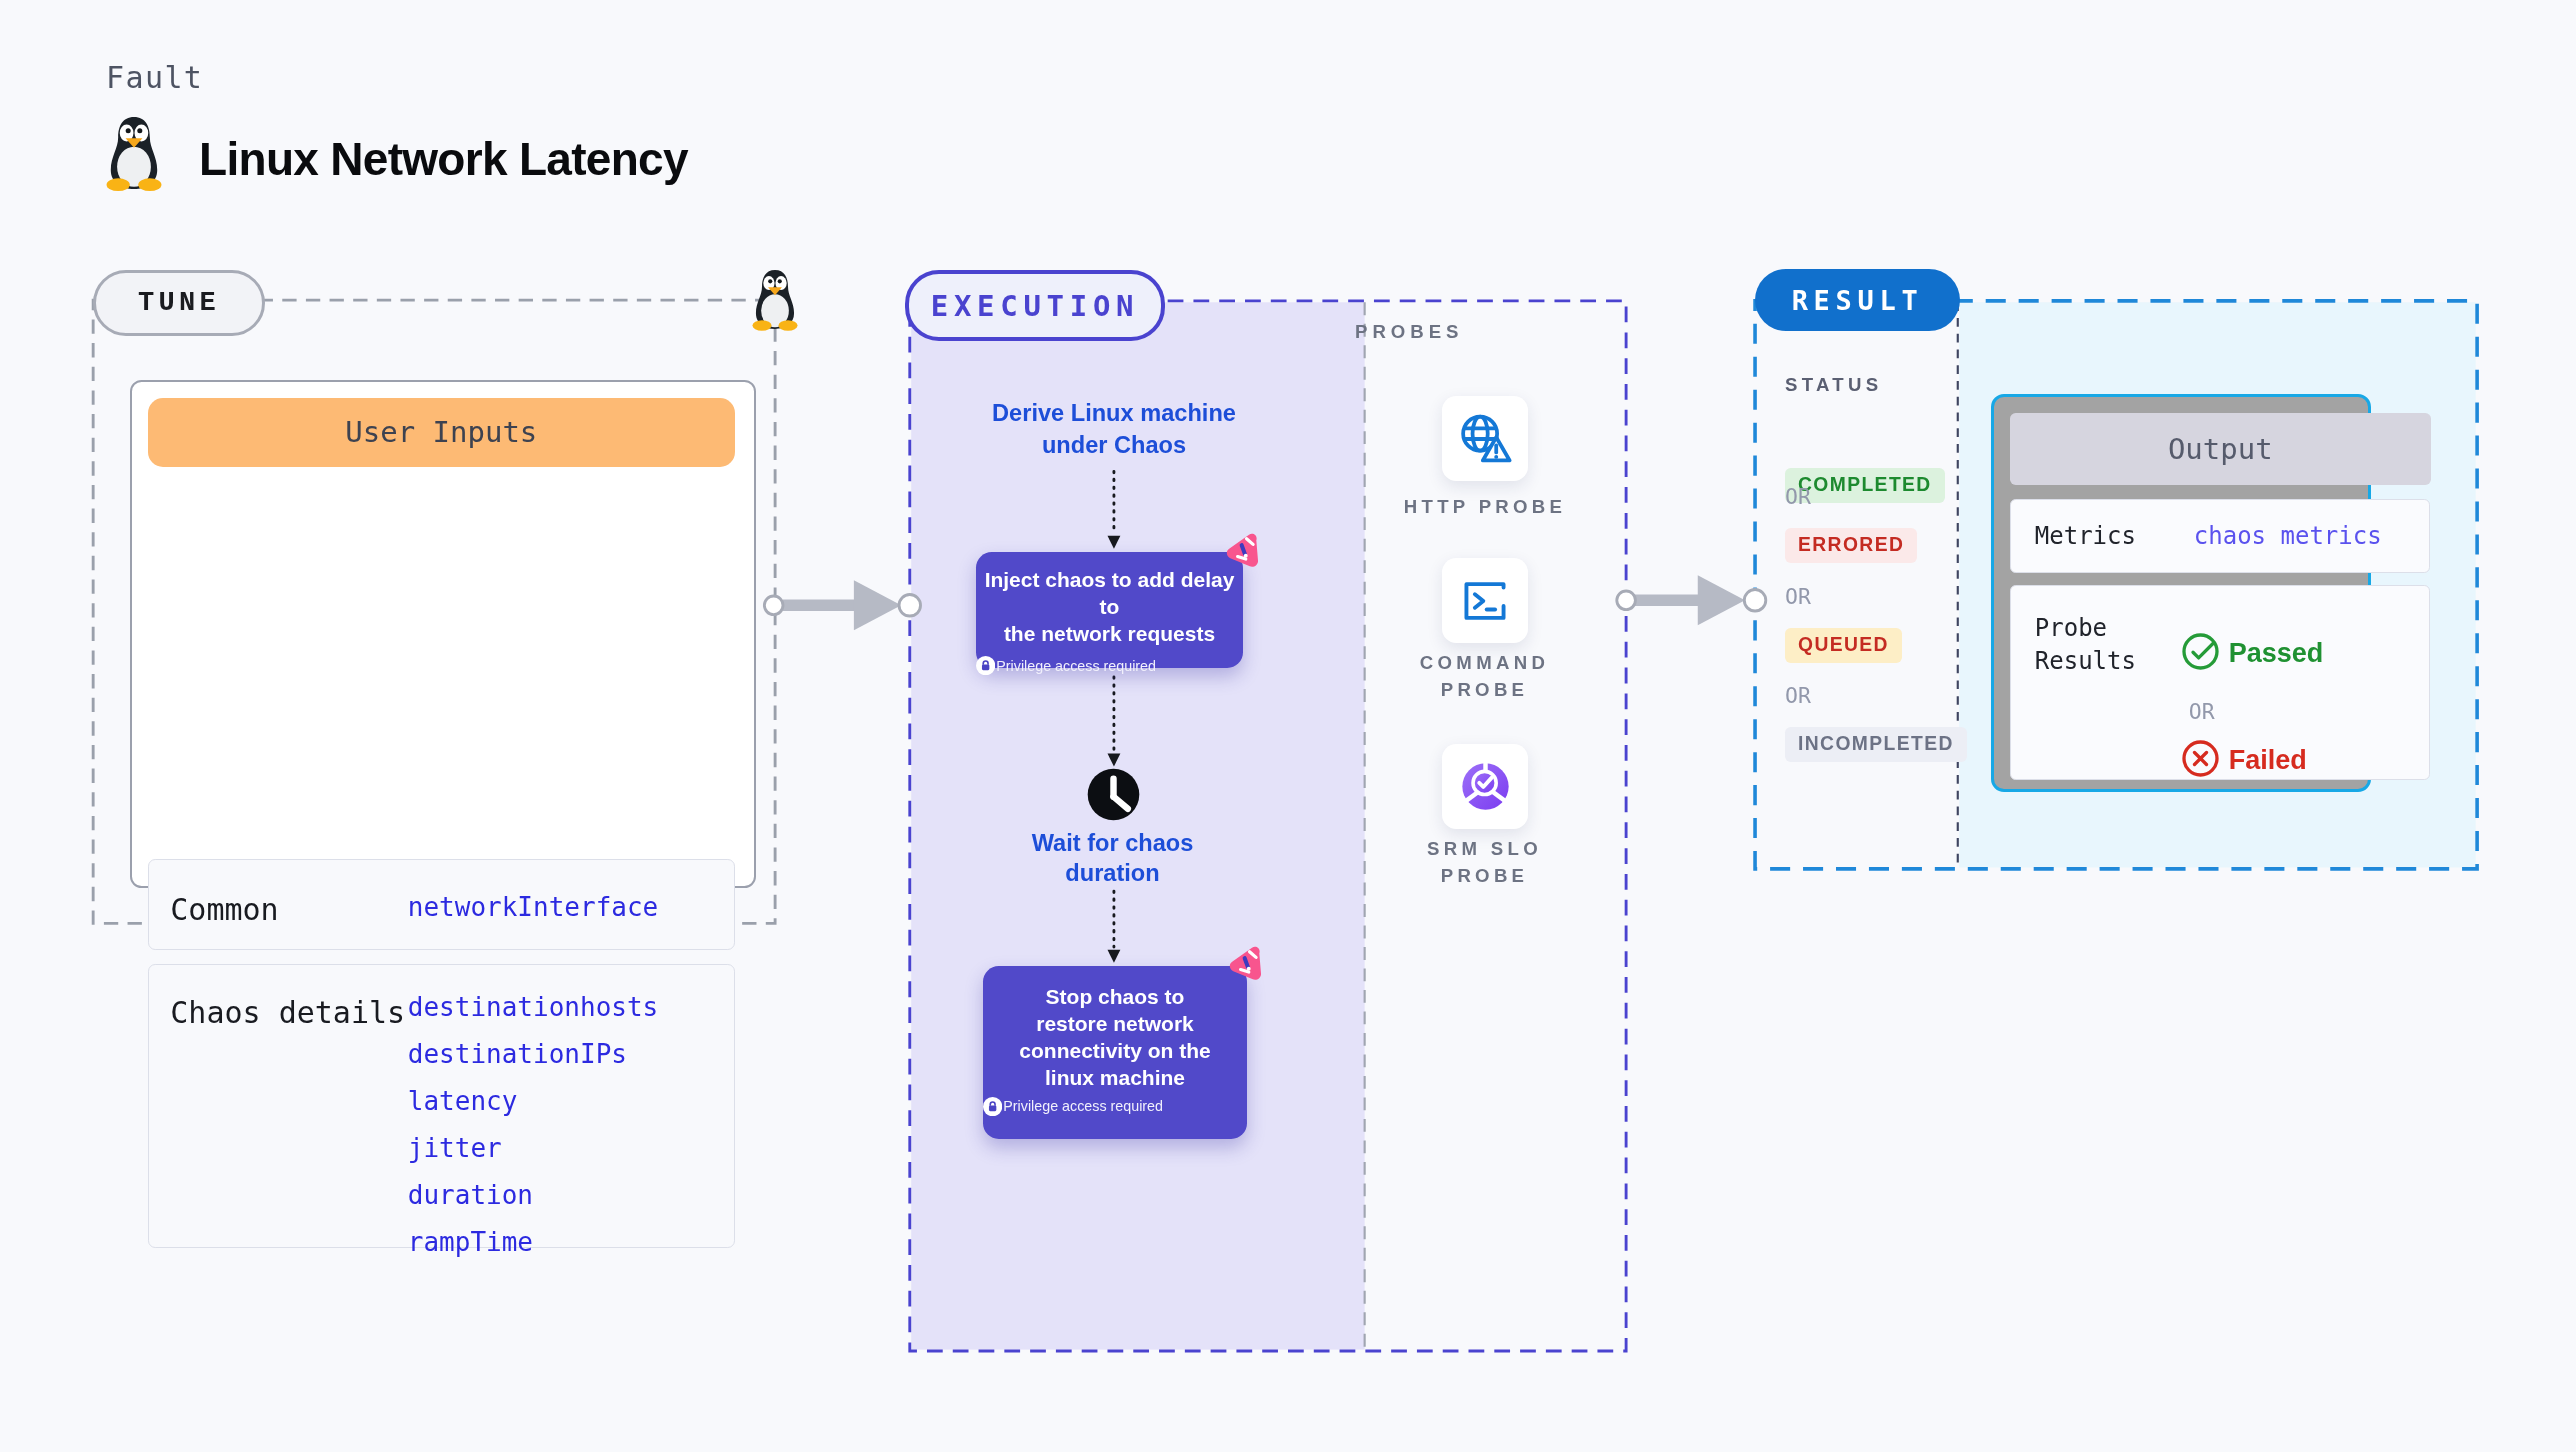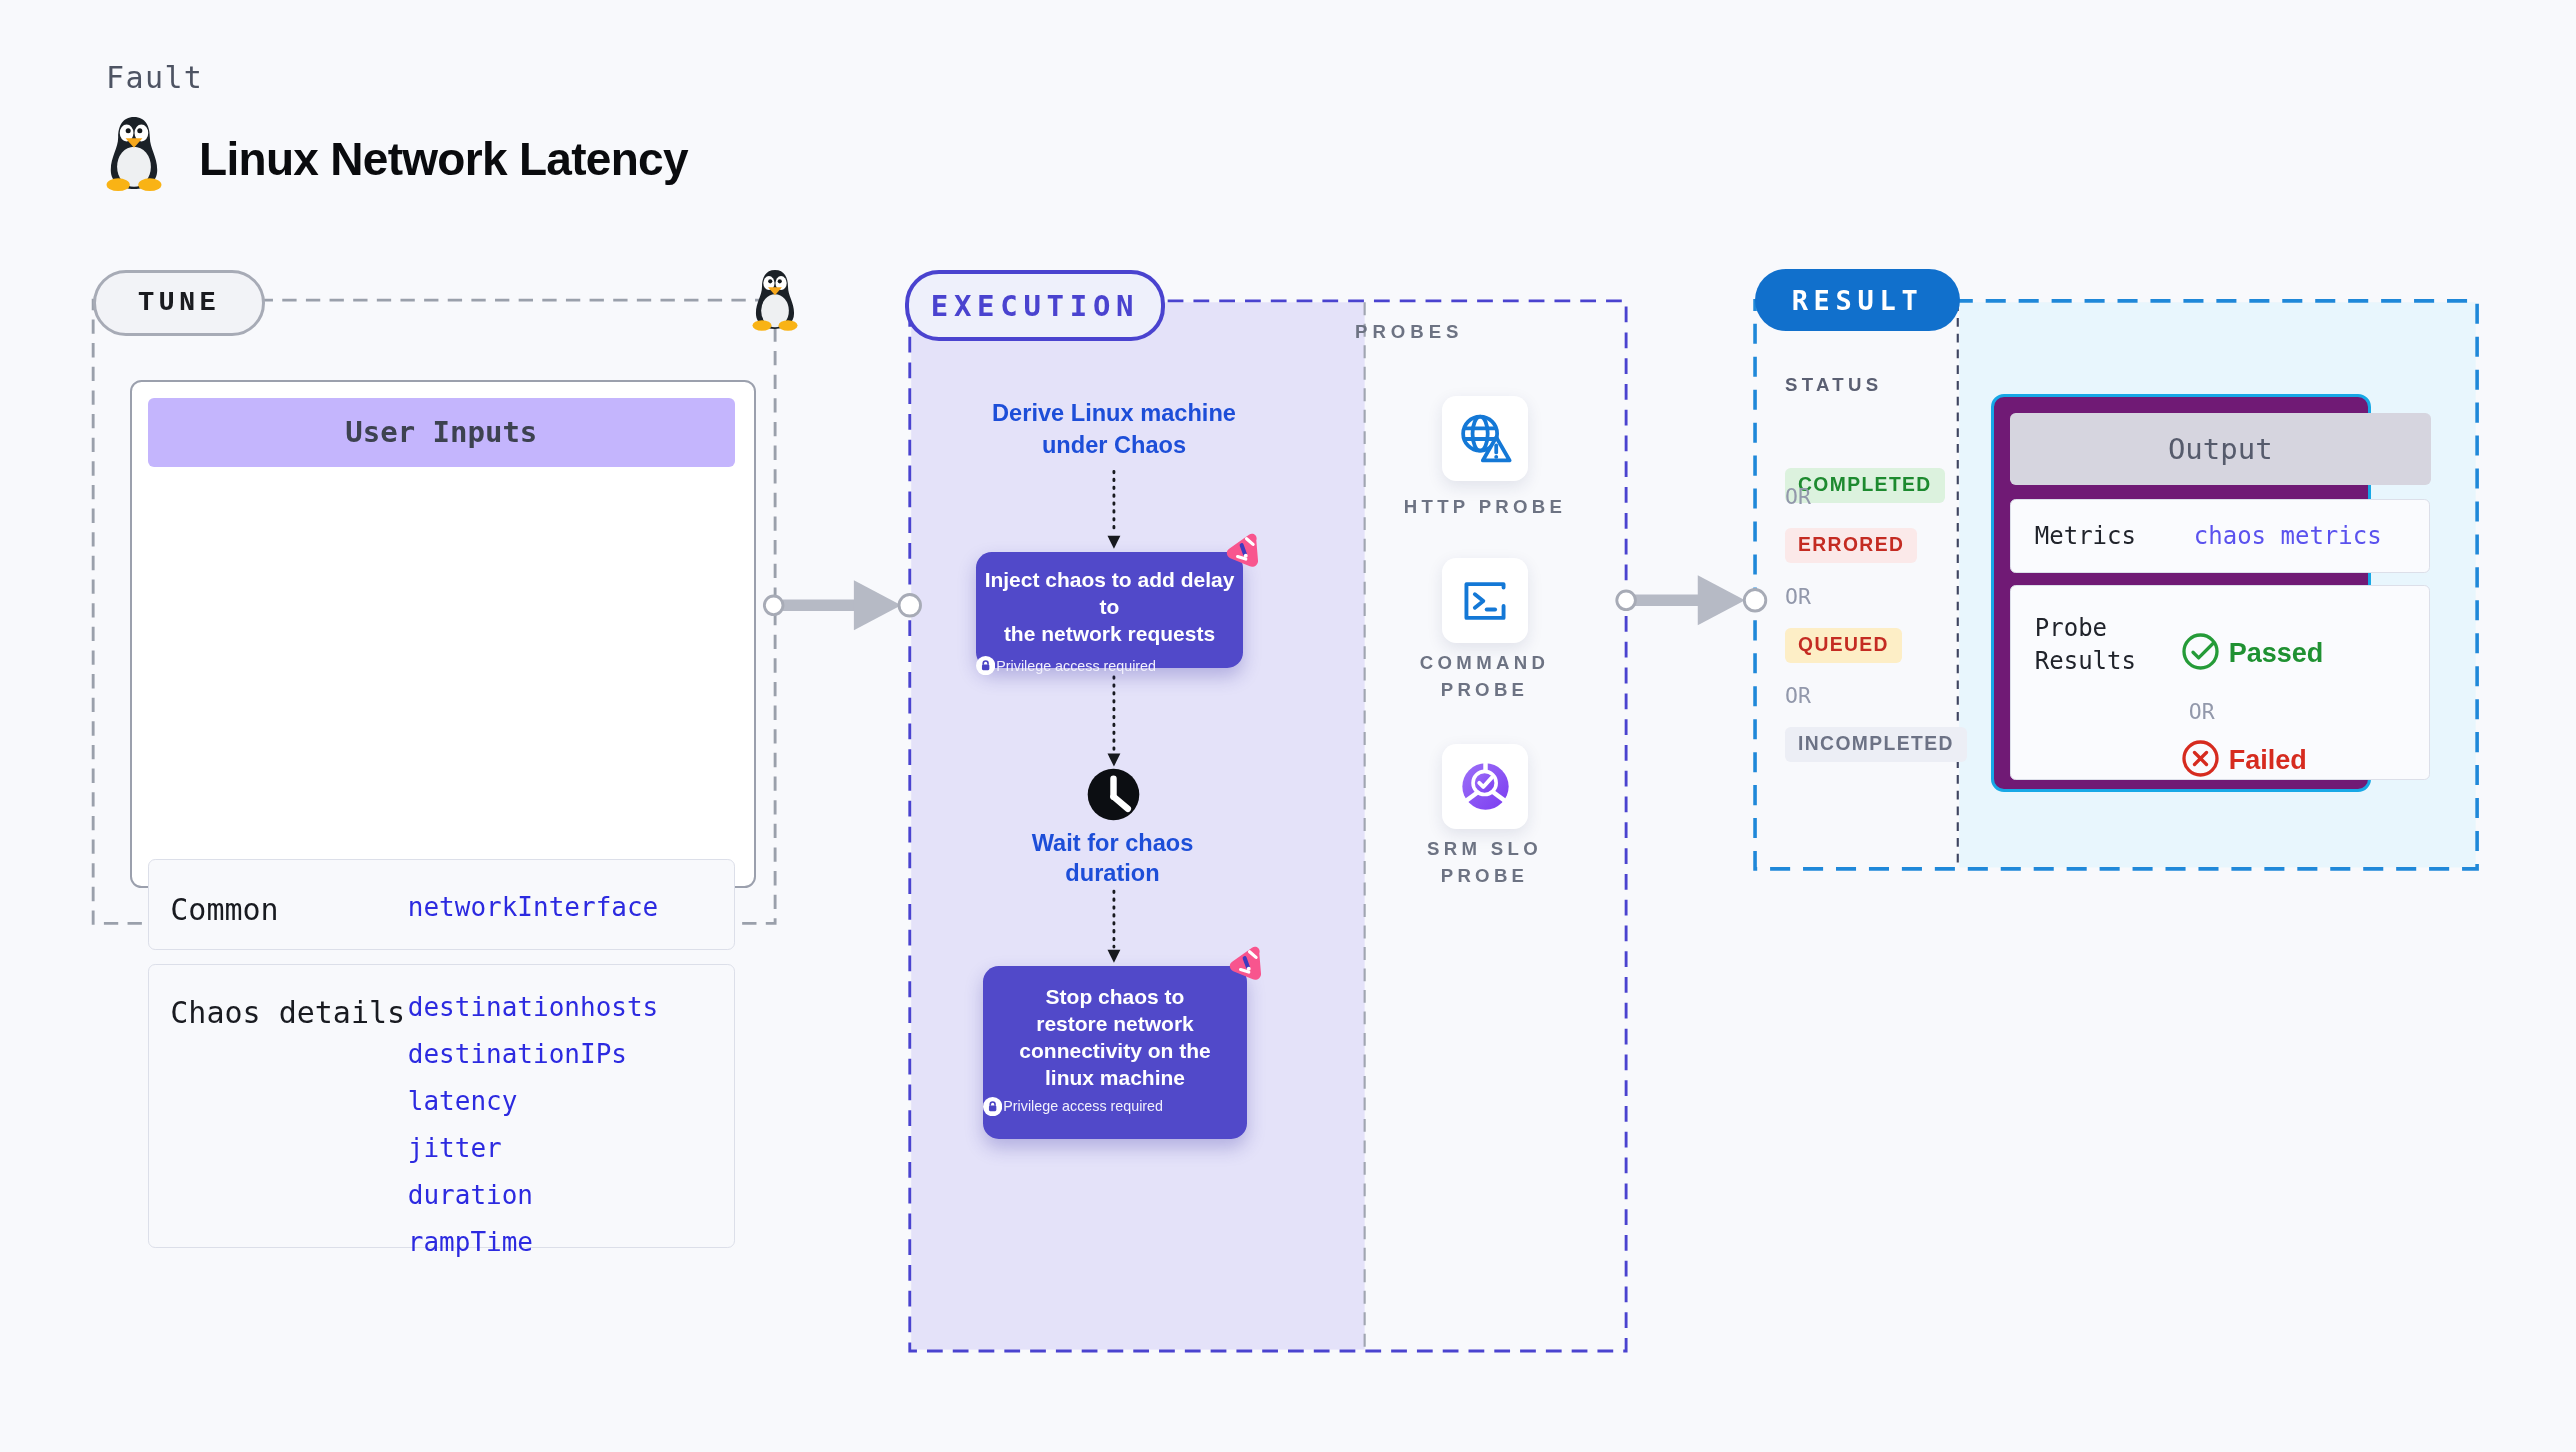--- a/index.html
+++ b/index.html
@@ -22,22 +22,22 @@
   .pill-tune{left:93px;top:270px;width:166px;height:60px;background:#f2f3f7;border:3.6px solid #a7abb6;
     font-size:27px;letter-spacing:4.3px;color:#1a1b20;font-family:Liberation Mono, monospace;}
   .pill-exec{left:905px;top:270px;width:252px;height:63px;background:#eef0fb;border:4.3px solid #4a43cf;
     font-size:29px;letter-spacing:5.7px;color:#4a43cf;}
   .pill-result{left:1755px;top:269px;width:205px;height:62px;background:#1170cc;
     font-size:27px;letter-spacing:5.7px;color:#ffffff;}
 
   
   .inputs-card{left:130px;top:380px;width:622px;height:504px;background:#ffffff;
     border:2.1px solid #9ba0ad;border-radius:11.5px;}
-  .inputs-header{left:15.8px;top:15.8px;width:587px;height:69px;background:#c4b5fd;border-radius:6px;
-    display:flex;align-items:center;justify-content:center;font-size:29px;font-weight:bold;color:#3d4250;}
+  .inputs-header{left:15.8px;top:15.8px;width:587px;height:69px;background:#fdba74;border-radius:15px;
+    display:flex;align-items:center;justify-content:center;font-size:29px;font-weight:normal;color:#3d4250;}
   .inputs-row{background:#f8f9fc;border:1.4px solid #dcdfe9;border-radius:7.2px;}
   .row-common{left:15.8px;top:477px;width:585px;height:89px;}
   .row-chaos{left:15.8px;top:582px;width:585px;height:282px;}
   .row-label{font-size:30px;color:#191b21;}
   .blue-val{font-size:26px;color:#2c2ae0;}
   .val-col{left:259px;top:18.6px;display:flex;flex-direction:column;}
   .val-col span{line-height:47px;}
 
   
   .step-text{font-weight:800;color:#1d4ed8;text-align:center;}
@@ -66,21 +66,21 @@
   .status-label{left:1785px;top:374px;font-size:18.6px;font-weight:700;letter-spacing:4.3px;color:#5a5f72;}
   .badge{display:inline-block;font-size:19.3px;font-weight:700;letter-spacing:1.4px;
     padding:6.4px 13px;border-radius:5.7px;white-space:nowrap;}
   .b-completed{background:#dcf2de;color:#1d8a2f;}
   .b-errored{background:#fbe9e9;color:#c42b22;}
   .b-queued{background:#fdeec6;color:#c42b22;}
   .b-incompleted{background:#eceef5;color:#6c7285;}
   .or{font-size:21.5px;color:#9298ab;}
 
   
-  .output-card{left:1991px;top:394px;width:380px;height:398px;background:#701a75;
+  .output-card{left:1991px;top:394px;width:380px;height:398px;background:#a3a3a3;
     border:3.6px solid #17a8e6;border-radius:13px;box-sizing:border-box;}
   .output-header{left:15.8px;top:15.8px;width:421px;height:72px;background:#d6d5df;border-radius:5.7px;
     display:flex;align-items:center;justify-content:center;font-size:29px;color:#565b6c;}
   .output-row{background:#fafbfe;border:1.4px solid #dcdfe9;border-radius:5.7px;}
   .metrics-row{left:15.8px;top:102px;width:418px;height:72px;}
   .probe-res-row{left:15.8px;top:188px;width:418px;height:193px;}
   .m-label{left:24px;top:0;font-size:24px;color:#20232b;line-height:72px;}
   .m-value{left:183px;top:0;font-size:24px;color:#5a52ee;line-height:72px;}
   .pr-label{left:24px;top:26px;width:122px;font-size:24px;color:#20232b;line-height:33px;}
   .passed-txt{left:218px;top:52px;font-size:27px;font-weight:800;color:#1f9132;}

